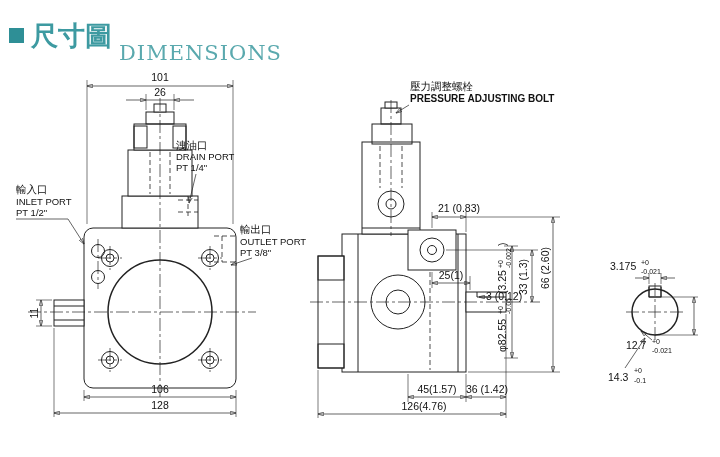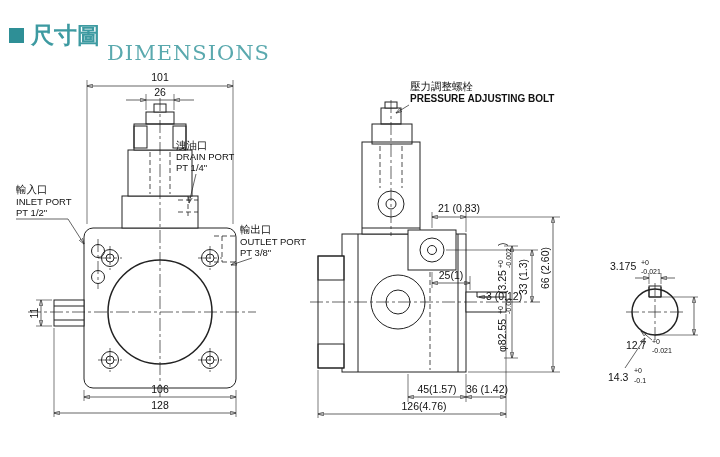--- a/index.html
+++ b/index.html
@@ -1,20 +1,20 @@
 <!DOCTYPE html>
 <html><head>
 <meta charset="utf-8">
 <style>
   html,body{margin:0;padding:0;background:#ffffff;}
   #stage{position:relative;width:720px;height:457px;background:#fff;overflow:hidden;
          font-family:"Liberation Sans","DejaVu Sans",sans-serif;}
   .hdr{position:absolute;top:7px;left:9px;display:flex;align-items:center;gap:7px;}
   .hdr .sq{width:15px;height:15px;background:#2e8f96;display:inline-block;}
-  .hdr .t-cjk{font-family:"DejaVu Sans",sans-serif;font-weight:bold;font-size:23px;color:#3d9aa1;line-height:1;}
+  .hdr .t-cjk{font-family:"DejaVu Sans",sans-serif;font-weight:bold;font-size:27px;color:#3d9aa1;line-height:1;}
   .hdr .t-en{font-family:"DejaVu Serif","Liberation Serif",serif;font-size:21px;color:#5aa9ae;letter-spacing:1px;line-height:1;margin-top:36px;}
   svg{position:absolute;top:0;left:0;}
   svg text{font-family:"Liberation Sans","DejaVu Sans",sans-serif;fill:#111;}
   .dim{font-size:10.5px;}
   .tol{font-size:7px;}
   .lbl{font-size:9.5px;}
   .lblb{font-size:10px;font-weight:bold;}
   .cjk{font-size:10.5px;}
   line,path,rect,circle,polyline{stroke:#222;fill:none;stroke-width:1;}
   .thick{stroke-width:1.5;}

